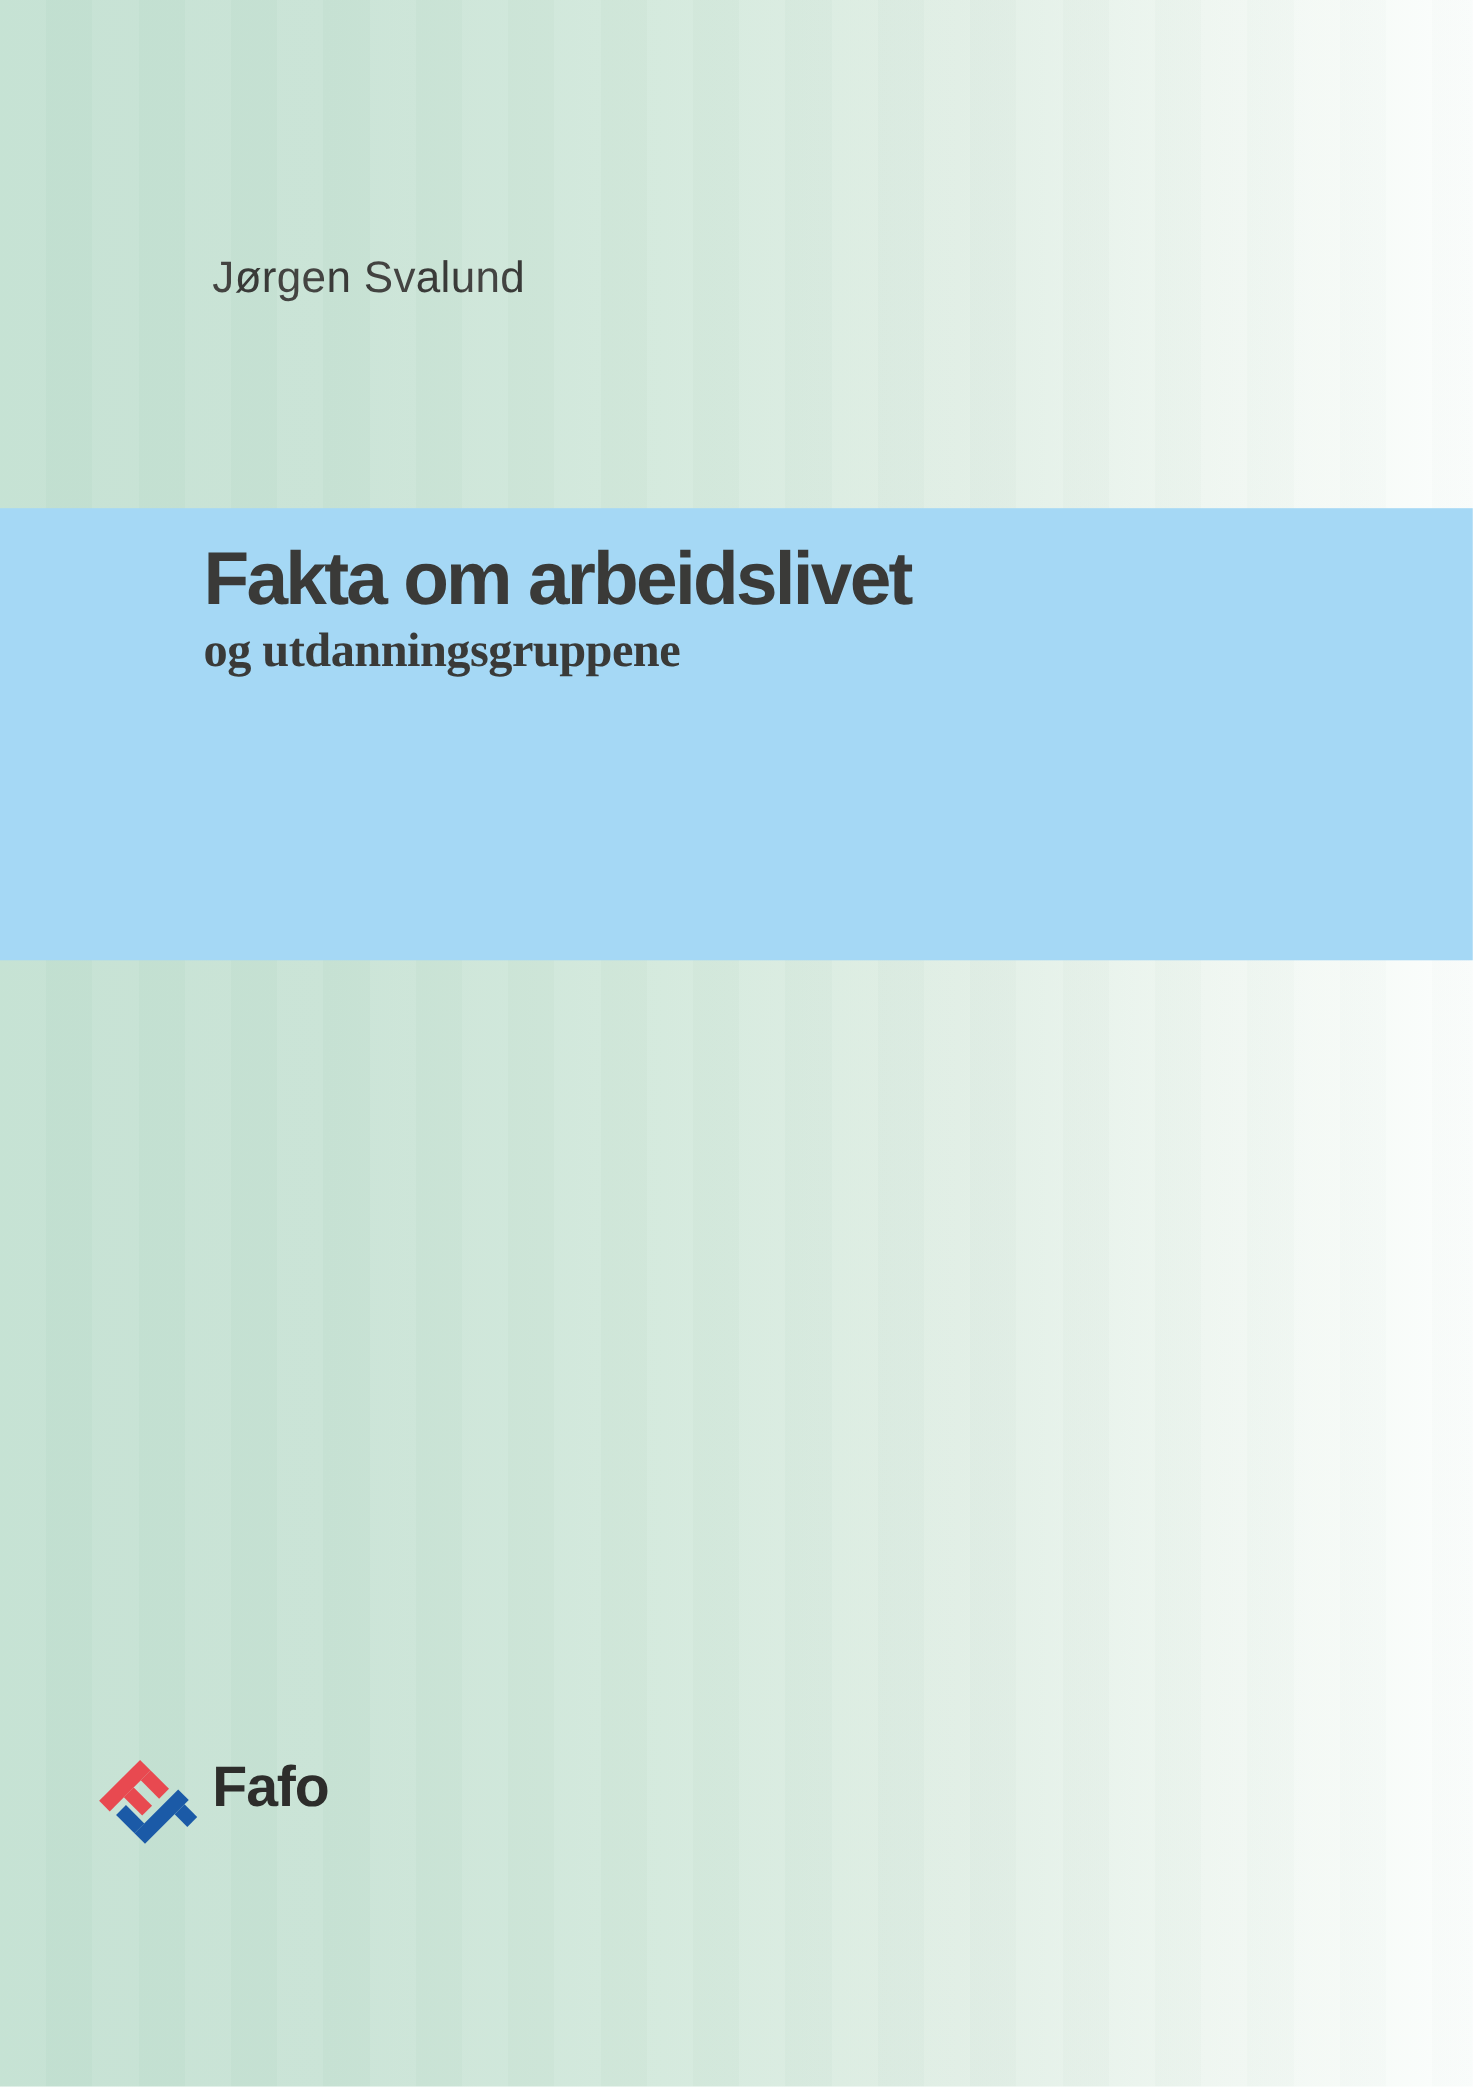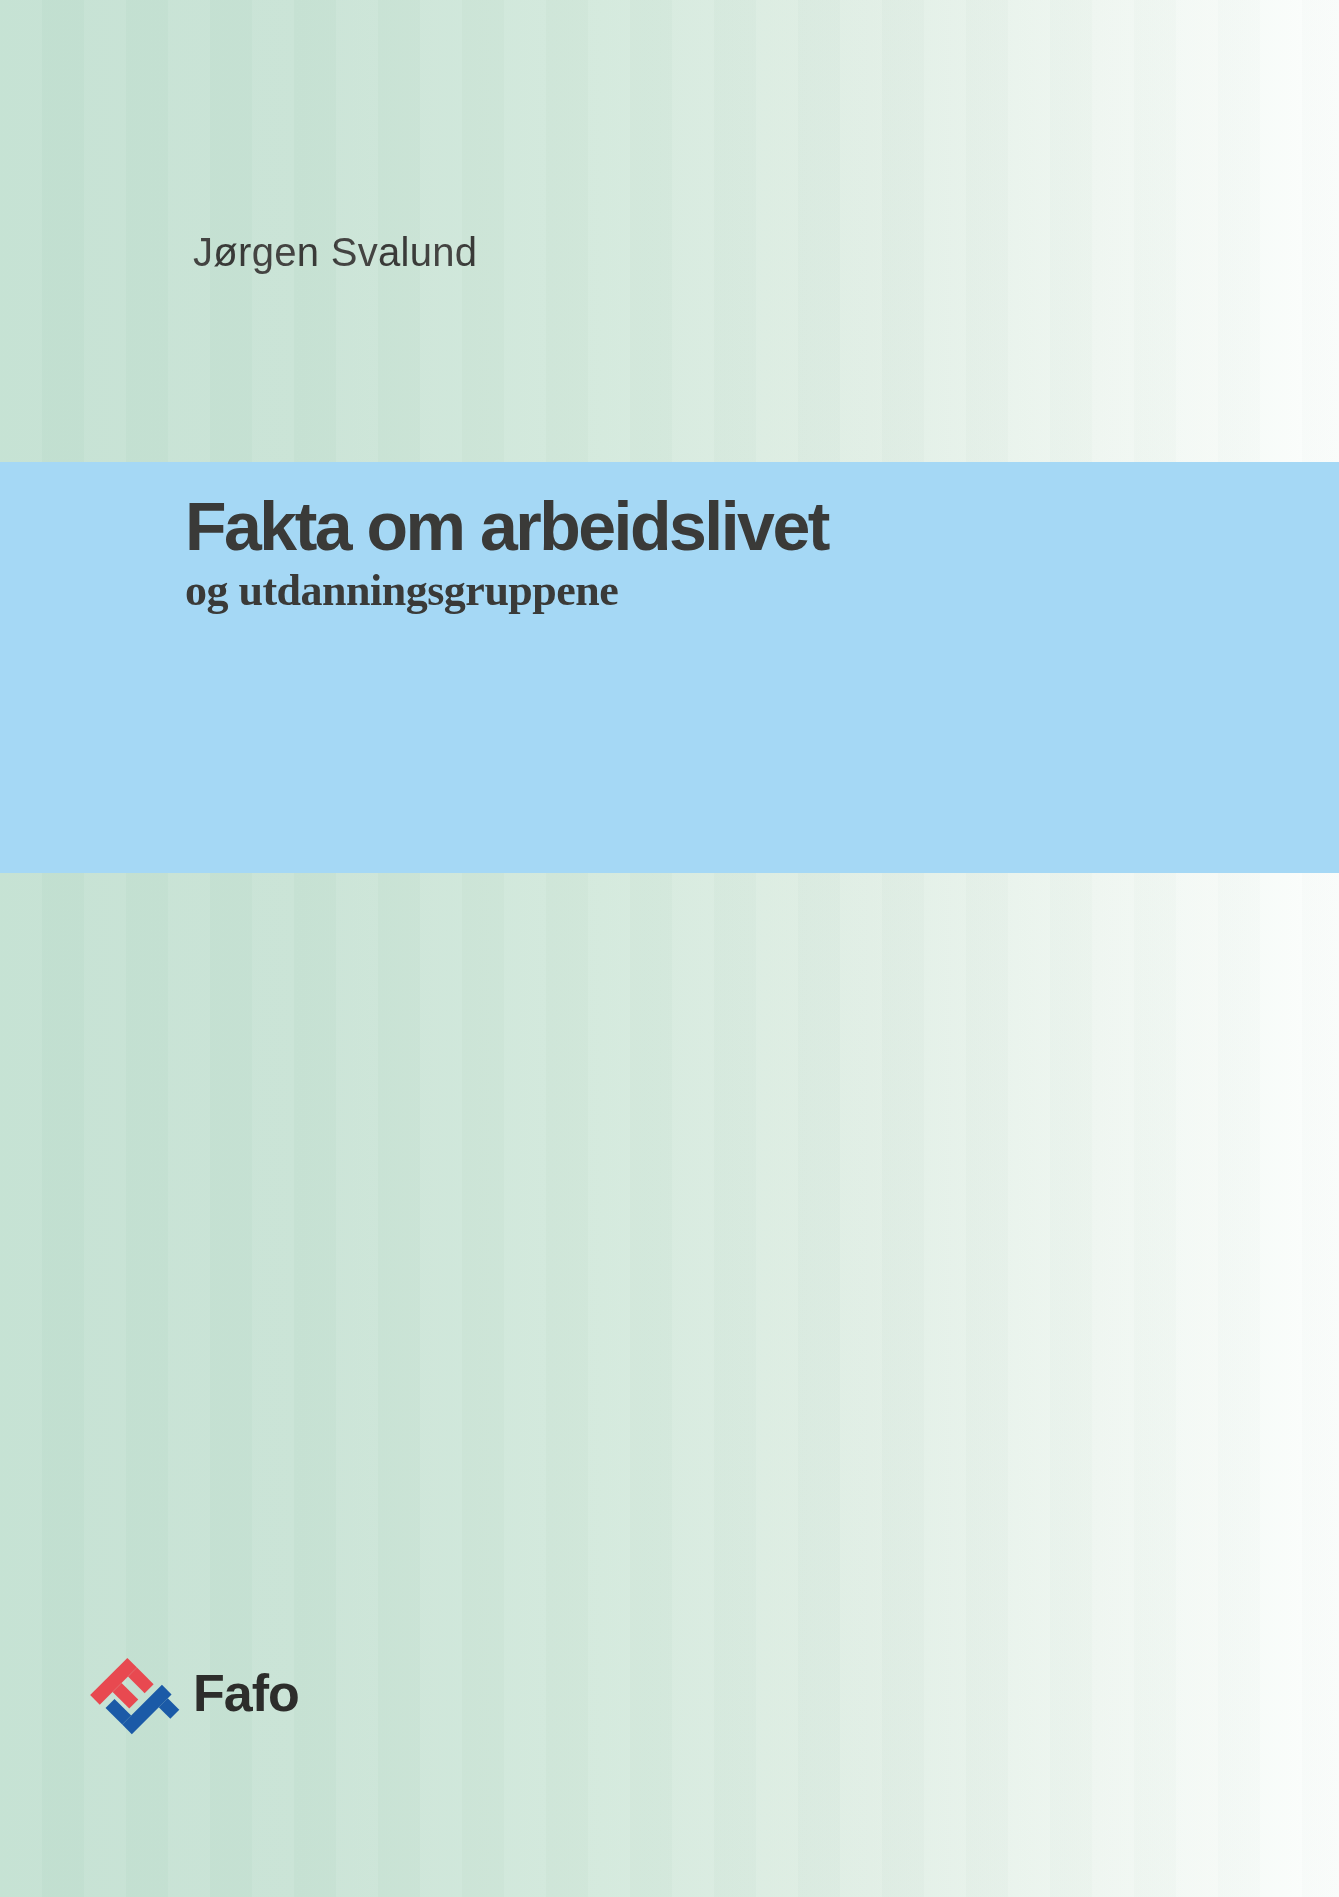--- a/index.html
+++ b/index.html
@@ -81,23 +81,22 @@
     font-weight: 600;
     letter-spacing: -0.5px;
     color: var(--text, #3a3a38);
     white-space: nowrap;
     font-family: Liberation Serif, serif;
   }
 
   .logo-row {
     position: absolute;
     left: 85px;
-    top: 1657px;
+    top: 1599px;
     display: flex;
-    align-items: center;
     gap: 12px;
     z-index: 1;
   }
 
   .logo-mark {
     width: 96px;
     height: 78px;
     display: block;
   }
 

